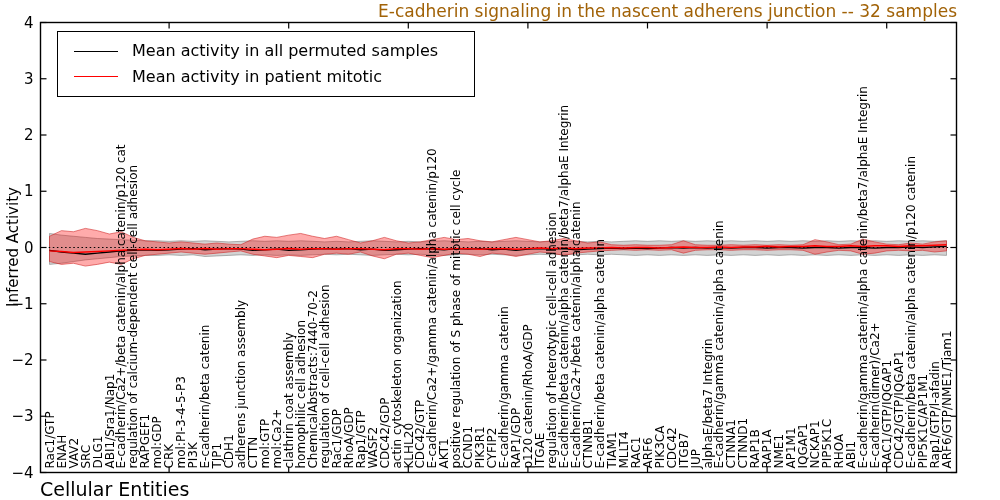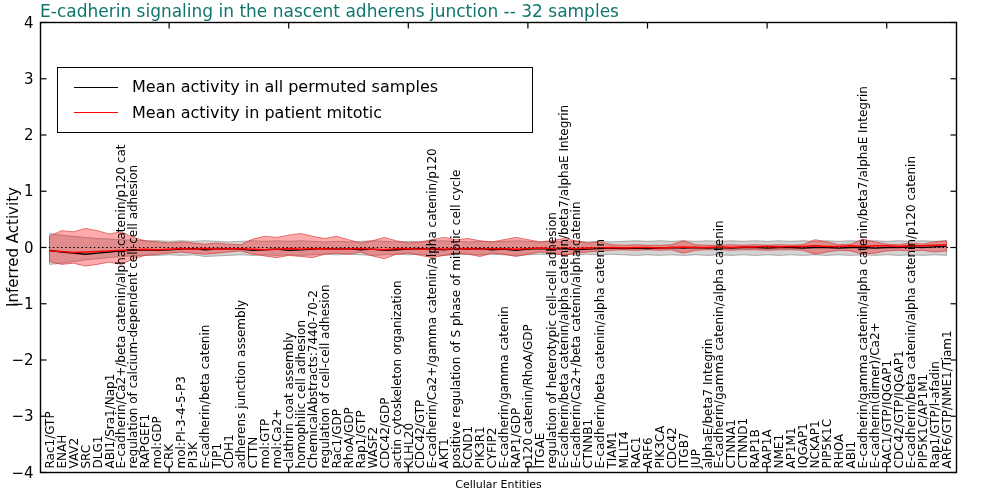--- a/index.html
+++ b/index.html
@@ -1,26 +1,26 @@
 <!DOCTYPE html>
 <html><head>
 <meta charset="utf-8">
 <style>
   html,body{margin:0;padding:0;background:#ffffff;}
   #figure{position:relative;width:1000px;height:500px;background:#ffffff;
           font-family:"DejaVu Sans","Liberation Sans",sans-serif;color:#000;overflow:hidden;}
   #chart-svg{position:absolute;left:0;top:0;}
-  .fig-title{position:absolute;left:40px;top:1px;width:917px;text-align:left;
-             font-size:17px;color:#0f766e;}
-  .x-label{position:absolute;left:40px;top:478px;width:917px;text-align:center;font-size:11px;}
+  .fig-title{position:absolute;left:40px;top:1px;width:917px;text-align:right;
+             font-size:17px;color:#a16207;}
+  .x-label{position:absolute;left:40px;top:478px;width:917px;font-size:19px;}
   .y-label{position:absolute;left:13px;top:247px;transform:translate(-50%,-50%) rotate(-90deg);
            white-space:nowrap;font-size:15px;}
-  .legend{position:absolute;left:57px;top:31px;width:476px;height:66px;background:#fff;
+  .legend{position:absolute;left:57px;top:31px;width:418px;height:66px;background:#fff;
           border:1.5px solid #000;box-sizing:border-box;display:flex;flex-direction:column;
-          justify-content:space-evenly;padding:2px 0;margin-top:36px;}
+          justify-content:space-evenly;padding:2px 0;}
   .legend-row{display:flex;align-items:center;font-size:16px;line-height:1;}
   .legend-line{width:44px;height:0;border-top:1.7px solid #000;margin-left:16px;margin-right:14px;flex:0 0 auto;}
 </style>
 </head>
 <body>
 
 <div id="figure">
   <svg id="chart-svg" width="1000" height="500">
       <polygon points="49.5,233.4375 61.46,235.125 73.42,236.25 85.38,237.375 97.34,238.5 109.30000000000001,239.0625 121.26,239.625 133.22,240.1875 145.18,240.75 157.14000000000001,240.75 169.10000000000002,241.3125 181.06,240.75 193.02,241.3125 204.98000000000002,240.75 216.94,241.3125 228.9,241.875 240.86,241.3125 252.82000000000002,240.75 264.78000000000003,241.3125 276.74,240.75 288.70000000000005,241.3125 300.66,240.75 312.62,241.3125 324.58000000000004,241.875 336.54,241.3125 348.5,241.875 360.46000000000004,241.3125 372.42,240.75 384.38,241.3125 396.34000000000003,241.875 408.3,241.3125 420.26000000000005,241.875 432.22,241.3125 444.18,240.75 456.14000000000004,241.3125 468.1,241.875 480.06000000000006,241.3125 492.02000000000004,241.875 503.98,241.3125 515.94,240.75 527.9000000000001,241.3125 539.86,241.875 551.82,241.3125 563.7800000000001,241.875 575.74,241.3125 587.7,241.875 599.6600000000001,241.3125 611.62,241.875 623.58,241.3125 635.5400000000001,240.75 647.5,241.3125 659.46,240.75 671.4200000000001,241.3125 683.38,240.75 695.34,241.3125 707.3000000000001,240.75 719.26,241.3125 731.22,240.75 743.1800000000001,241.3125 755.1400000000001,240.75 767.1,241.3125 779.0600000000001,240.75 791.0200000000001,241.3125 802.98,240.75 814.94,241.3125 826.9000000000001,240.75 838.86,241.3125 850.82,240.75 862.7800000000001,241.3125 874.74,240.75 886.7,241.3125 898.6600000000001,240.75 910.6200000000001,241.3125 922.58,240.75 934.5400000000001,241.3125 946.5000000000001,240.75 946.5000000000001,255.375 934.5400000000001,254.8125 922.58,255.375 910.6200000000001,254.8125 898.6600000000001,255.375 886.7,254.8125 874.74,255.375 862.7800000000001,254.8125 850.82,255.375 838.86,254.8125 826.9000000000001,255.375 814.94,254.8125 802.98,255.375 791.0200000000001,254.8125 779.0600000000001,255.375 767.1,254.8125 755.1400000000001,255.375 743.1800000000001,254.8125 731.22,255.375 719.26,254.8125 707.3000000000001,255.375 695.34,254.8125 683.38,255.375 671.4200000000001,254.8125 659.46,255.375 647.5,254.8125 635.5400000000001,255.375 623.58,254.8125 611.62,254.25 599.6600000000001,254.8125 587.7,254.25 575.74,254.8125 563.7800000000001,254.25 551.82,254.8125 539.86,254.25 527.9000000000001,254.8125 515.94,255.375 503.98,254.8125 492.02000000000004,254.25 480.06000000000006,254.8125 468.1,254.25 456.14000000000004,254.8125 444.18,255.375 432.22,254.8125 420.26000000000005,254.25 408.3,254.8125 396.34000000000003,254.25 384.38,254.8125 372.42,255.375 360.46000000000004,254.8125 348.5,254.25 336.54,254.8125 324.58000000000004,254.25 312.62,254.8125 300.66,255.375 288.70000000000005,254.8125 276.74,255.375 264.78000000000003,254.8125 252.82000000000002,255.375 240.86,254.8125 228.9,255.375 216.94,255.9375 204.98000000000002,256.5 193.02,254.8125 181.06,255.375 169.10000000000002,254.8125 157.14000000000001,255.375 145.18,255.375 133.22,255.9375 121.26,256.5 109.30000000000001,257.625 97.34,258.75 85.38,259.875 73.42,261.5625 61.46,263.25 49.5,264.375" fill="rgba(128,128,128,0.35)" stroke="rgba(95,95,95,0.45)" stroke-width="1"></polygon>
       <polygon points="49.5,236.25 61.46,230.625 73.42,231.75 85.38,228.375 97.34,230.625 109.30000000000001,234 121.26,231.75 133.22,237.375 145.18,240.75 157.14000000000001,241.875 169.10000000000002,243 181.06,241.875 193.02,243 204.98000000000002,244.125 216.94,243 228.9,244.125 240.86,244.6875 252.82000000000002,239.0625 264.78000000000003,236.25 276.74,237.375 288.70000000000005,235.125 300.66,233.4375 312.62,236.25 324.58000000000004,238.5 336.54,236.25 348.5,239.625 360.46000000000004,243 372.42,240.75 384.38,237.375 396.34000000000003,240.75 408.3,243 420.26000000000005,241.875 432.22,239.625 444.18,237.375 456.14000000000004,239.625 468.1,238.5 480.06000000000006,240.75 492.02000000000004,241.875 503.98,239.625 515.94,237.375 527.9000000000001,239.625 539.86,241.875 551.82,240.75 563.7800000000001,238.5 575.74,240.75 587.7,243 599.6600000000001,241.875 611.62,244.6875 623.58,245.25 635.5400000000001,244.6875 647.5,245.25 659.46,245.25 671.4200000000001,244.6875 683.38,240.75 695.34,244.6875 707.3000000000001,245.25 719.26,245.25 731.22,244.6875 743.1800000000001,245.25 755.1400000000001,244.6875 767.1,245.25 779.0600000000001,244.6875 791.0200000000001,245.25 802.98,244.6875 814.94,239.625 826.9000000000001,241.875 838.86,244.6875 850.82,244.125 862.7800000000001,239.0625 874.74,241.875 886.7,244.125 898.6600000000001,244.6875 910.6200000000001,243 922.58,244.125 934.5400000000001,241.875 946.5000000000001,240.75 946.5000000000001,250.875 934.5400000000001,252 922.58,250.3125 910.6200000000001,250.875 898.6600000000001,250.3125 886.7,250.875 874.74,253.125 862.7800000000001,254.25 850.82,250.875 838.86,250.3125 826.9000000000001,252 814.94,254.25 802.98,250.3125 791.0200000000001,249.75 779.0600000000001,249.75 767.1,250.3125 755.1400000000001,249.75 743.1800000000001,249.75 731.22,250.3125 719.26,249.75 707.3000000000001,249.75 695.34,250.3125 683.38,253.125 671.4200000000001,249.75 659.46,250.3125 647.5,249.75 635.5400000000001,250.3125 623.58,249.75 611.62,250.3125 599.6600000000001,250.875 587.7,252 575.74,253.125 563.7800000000001,255.375 551.82,253.125 539.86,252 527.9000000000001,254.25 515.94,256.5 503.98,254.25 492.02000000000004,253.125 480.06000000000006,256.5 468.1,254.25 456.14000000000004,253.125 444.18,255.375 432.22,257.625 420.26000000000005,255.375 408.3,253.125 396.34000000000003,254.25 384.38,258.75 372.42,255.9375 360.46000000000004,252 348.5,254.25 336.54,253.125 324.58000000000004,254.25 312.62,257.625 300.66,256.5 288.70000000000005,255.375 276.74,257.625 264.78000000000003,255.9375 252.82000000000002,254.25 240.86,250.875 228.9,252 216.94,253.125 204.98000000000002,254.25 193.02,253.125 181.06,252 169.10000000000002,253.125 157.14000000000001,254.25 145.18,255.375 133.22,258.75 121.26,264.375 109.30000000000001,262.125 97.34,264.375 85.38,266.0625 73.42,263.25 61.46,264.375 49.5,261.5625" fill="rgba(255,0,0,0.33)" stroke="rgba(205,30,30,0.55)" stroke-width="1"></polygon>

